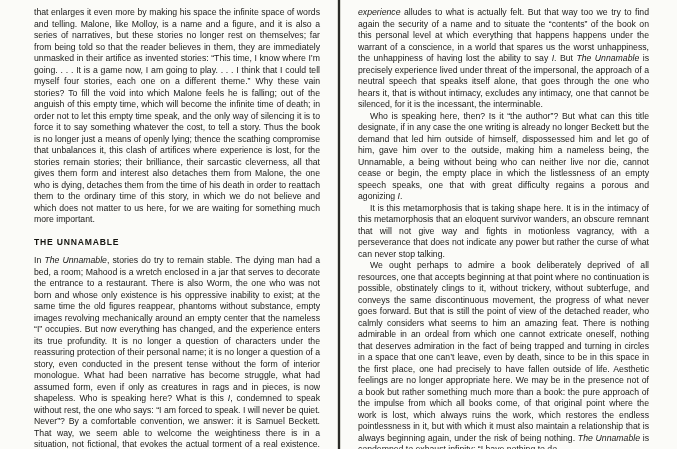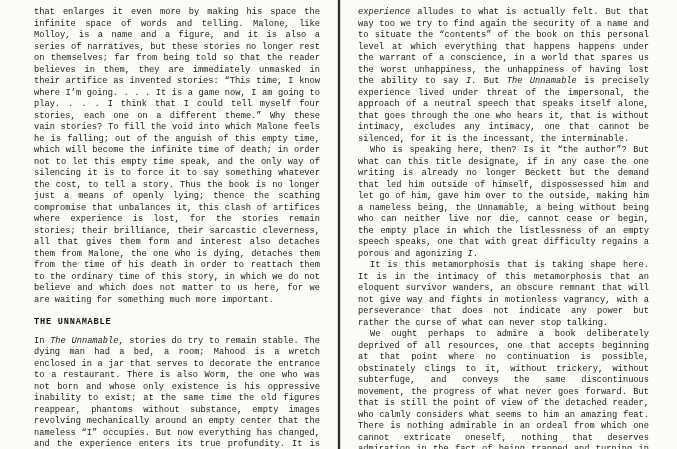--- a/index.html
+++ b/index.html
@@ -8,21 +8,21 @@
 
   .spread {
     display:flex;
     width:677px; height:449px;
     background:#fbfbf8;
   }
 
   .page {
     height:100%;
     overflow:hidden;
-    font-family:Liberation Mono, monospace;
+    font-family:Liberation Sans, sans-serif;
     font-size:8.7px;
     line-height:11.5px;
     color:#1a1a18;
     text-align:justify;
     hyphens:auto; -webkit-hyphens:auto;
   }
   .page p { margin:0; }
   .page.left  { width:338px; padding:7px 18px 3px 34px; }
   .page.right { width:337px; padding:7px 28px 17px 18px; }
 

